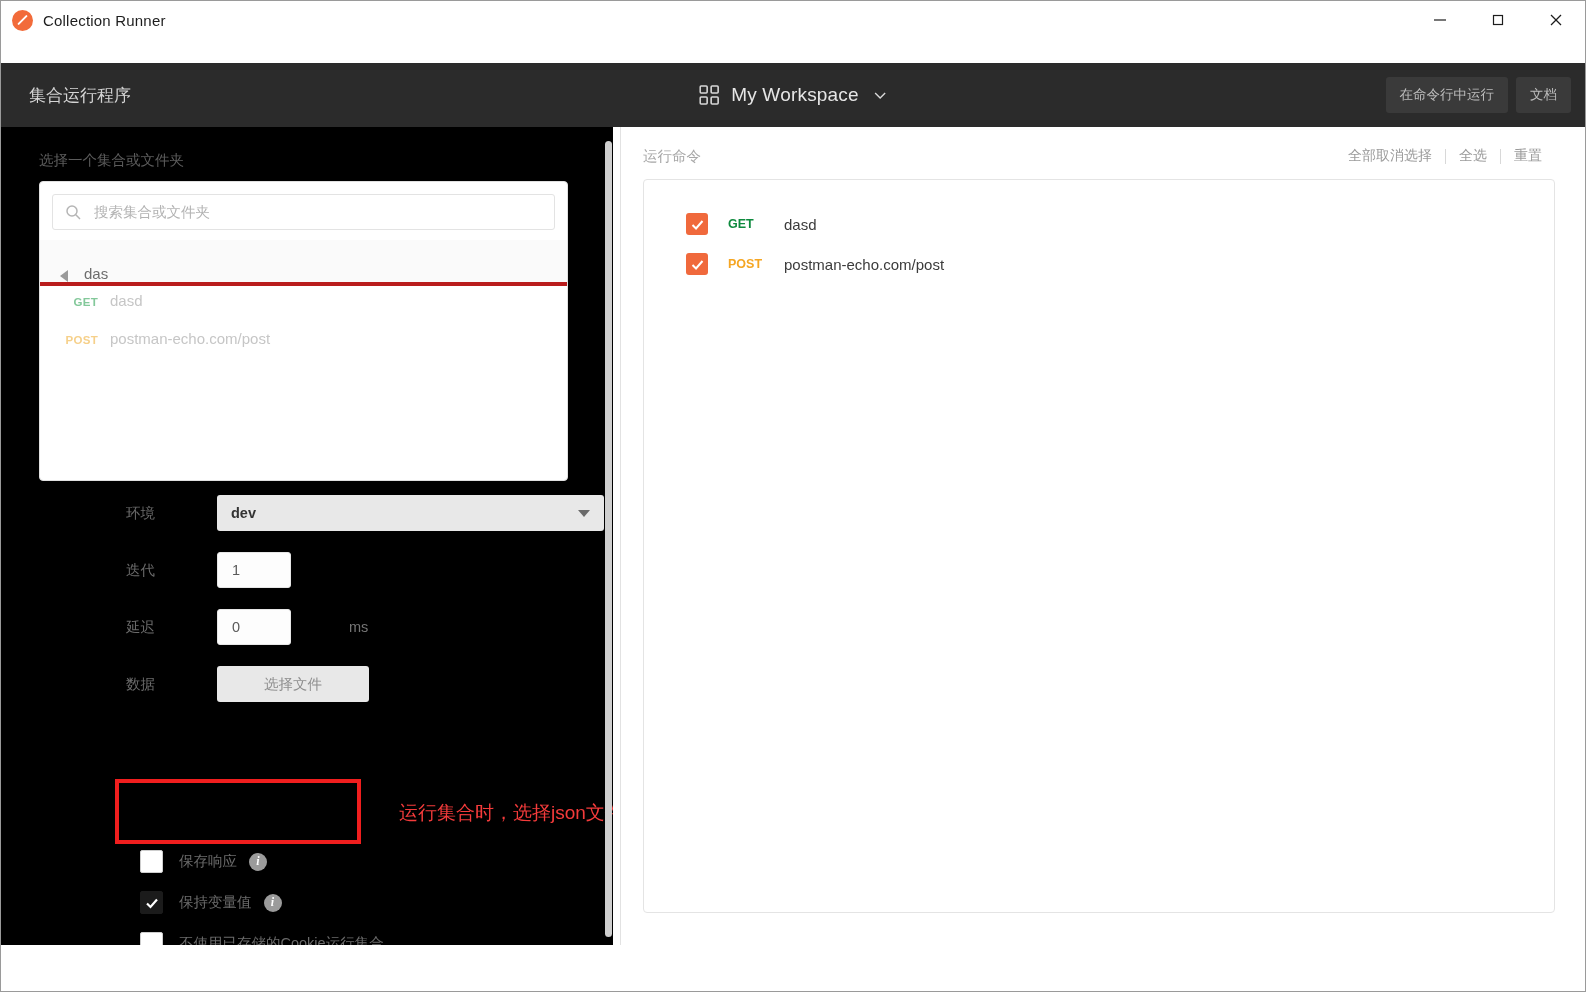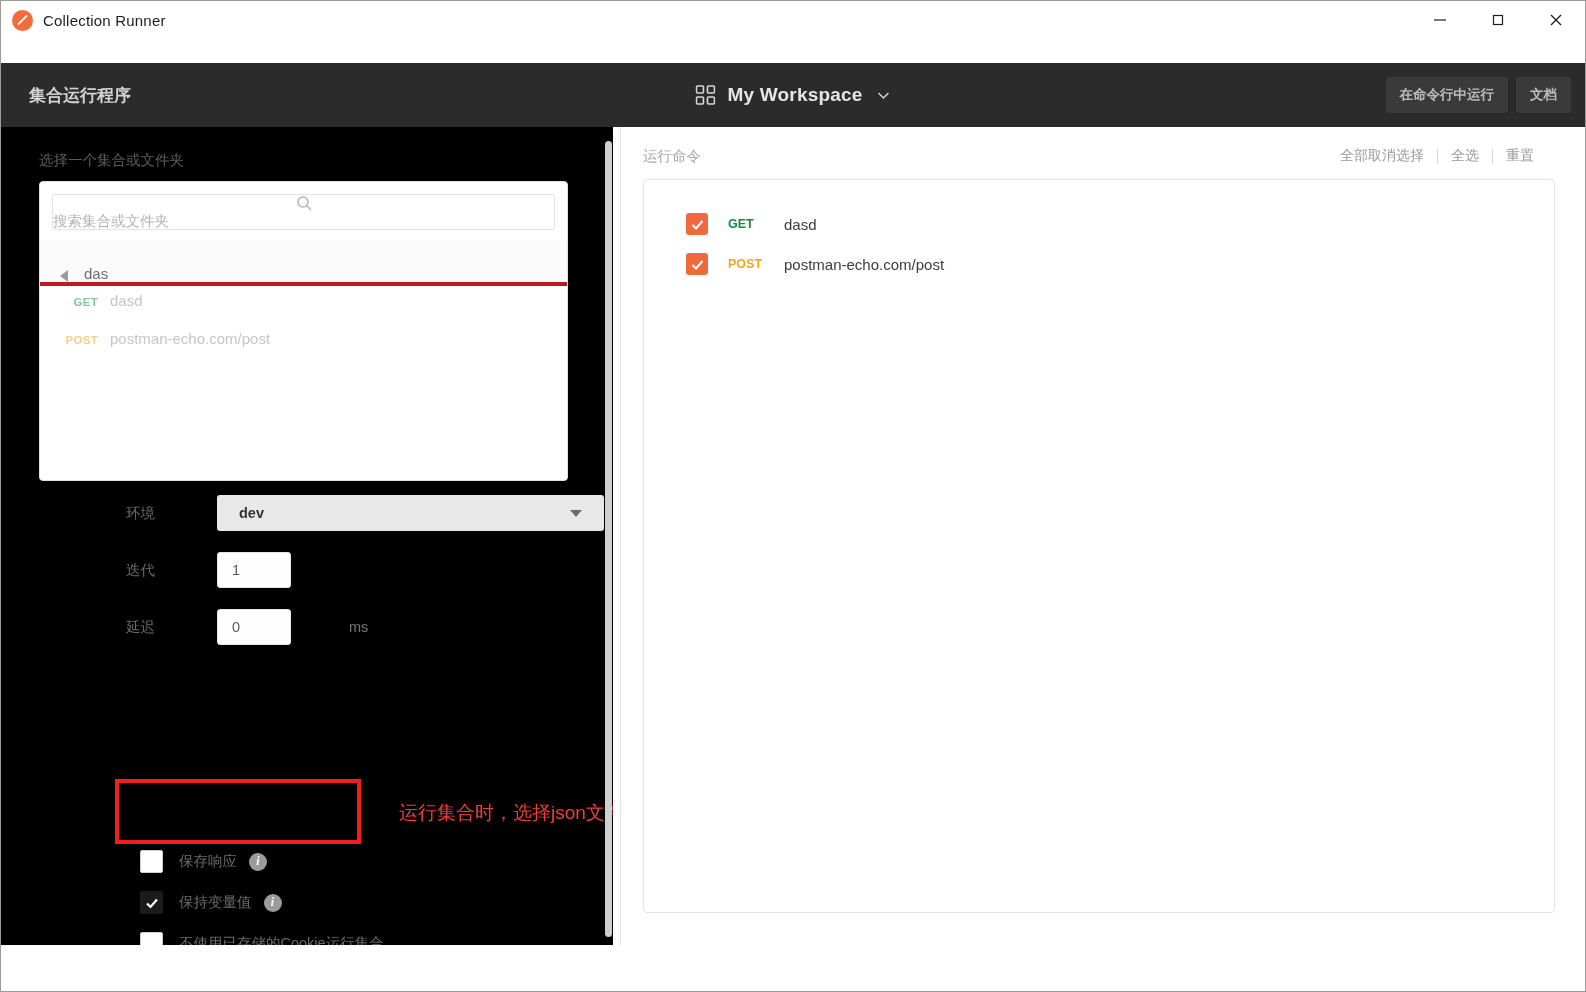--- a/index.html
+++ b/index.html
@@ -63,21 +63,21 @@
   .menu-item {
     font-size: 13.5px; color: #1d1d1d;
     padding: 0 9px;
     line-height: 24px;
   }
 
   
   .header {
     position: absolute; top: 62px; left: 0; right: 0; height: 64px;
     background: #2b2b2b;
-    display: flex; align-items: center; font-weight: bold;
+    display: flex; align-items: center;
   }
   .header-title {
     position: absolute; left: 28px;
     font-size: 17px; color: #d4d4d4;
   }
   .ws-group {
     position: absolute; left: 50%; transform: translateX(-50%);
     display: flex; align-items: center; gap: 12px;
   }
   .grid-icon { display: block; }
@@ -131,21 +131,20 @@
     background: #fff;
     box-sizing: border-box;
   }
   .picker-search {
     margin: 12px 12px 0 12px;
     height: 36px;
     border: 1px solid #e3e3e3; border-radius: 3px;
     display: flex; align-items: center;
     background: #fff;
     box-sizing: border-box;
-    flex-direction: column;
   }
   .search-icon { margin: 0 10px 0 12px; display:block; flex:0 0 auto; }
   .picker-search input {
     border: none; outline: none;
     font-size: 14.5px; color: #3c3c3c;
     font-family: inherit;
     background: transparent;
     width: 100%;
   }
   .picker-search input::placeholder { color: #b3b3b3; }
@@ -180,21 +179,21 @@
   .frow { display: flex; align-items: center; margin-bottom: 21px; gap: 44px; }
   .flabel {
     width: 172px; text-align: right; padding-right: 18px;
     font-size: 14.5px; color: #6b6b6b;
     box-sizing: border-box;
   }
   .select {
     width: 387px; height: 36px;
     background: #e8e8e8; border-radius: 3px;
     display: flex; align-items: center; justify-content: space-between;
-    padding: 0 22px; box-sizing: border-box;
+    padding: 0 14px; box-sizing: border-box;
   }
   .select-val { font-size: 14.5px; color: #333; font-weight: bold; }
   .caret {
     width: 0; height: 0;
     border-left: 6px solid transparent;
     border-right: 6px solid transparent;
     border-top: 7px solid #6a6a6a;
   }
   .numbox {
     width: 74px; height: 36px;
@@ -245,21 +244,21 @@
     width: 18px; height: 18px; border-radius: 50%;
     background: #9b9b9b; color: #fff;
     font-size: 12px; font-weight: bold; font-style: italic;
     display: flex; align-items: center; justify-content: center;
     margin-left: 12px; flex: 0 0 auto;
     font-family: "Liberation Serif", serif;
   }
 
   
   .rp-head {
-    position: absolute; left: 0; right: 8px; top: 0; height: 58px;
+    position: absolute; left: 0; right: 0; top: 0; height: 58px;
     display: flex; align-items: center;
   }
   .rp-title { position: absolute; left: 16px; font-size: 14.5px; color: #a8a8a8; }
   .rp-actions {
     position: absolute; right: 30px;
     display: flex; align-items: center;
   }
   .rp-action { font-size: 14px; color: #9a9a9a; padding: 0 13px; }
   .rp-sep { width: 1px; height: 15px; background: #d8d8d8; }
   .rp-card {
@@ -383,20 +382,24 @@
         </div>
         <div class="frow">
           <div class="flabel">迭代</div>
           <div class="numbox">1</div>
         </div>
         <div class="frow">
           <div class="flabel">延迟</div>
           <div class="numbox">0</div>
           <div class="unit">ms</div>
         </div>
+        <div class="frow">
+          <div class="flabel">数据</div>
+          <div class="filebtn">选择文件</div>
+        </div>
       </div>
 
       <div class="redbox"></div>
       <div class="redtext">运行集合时，选择json文件</div>
 
       <div class="checks">
         <div class="crow">
           <span class="cbox">
             
           </span>

